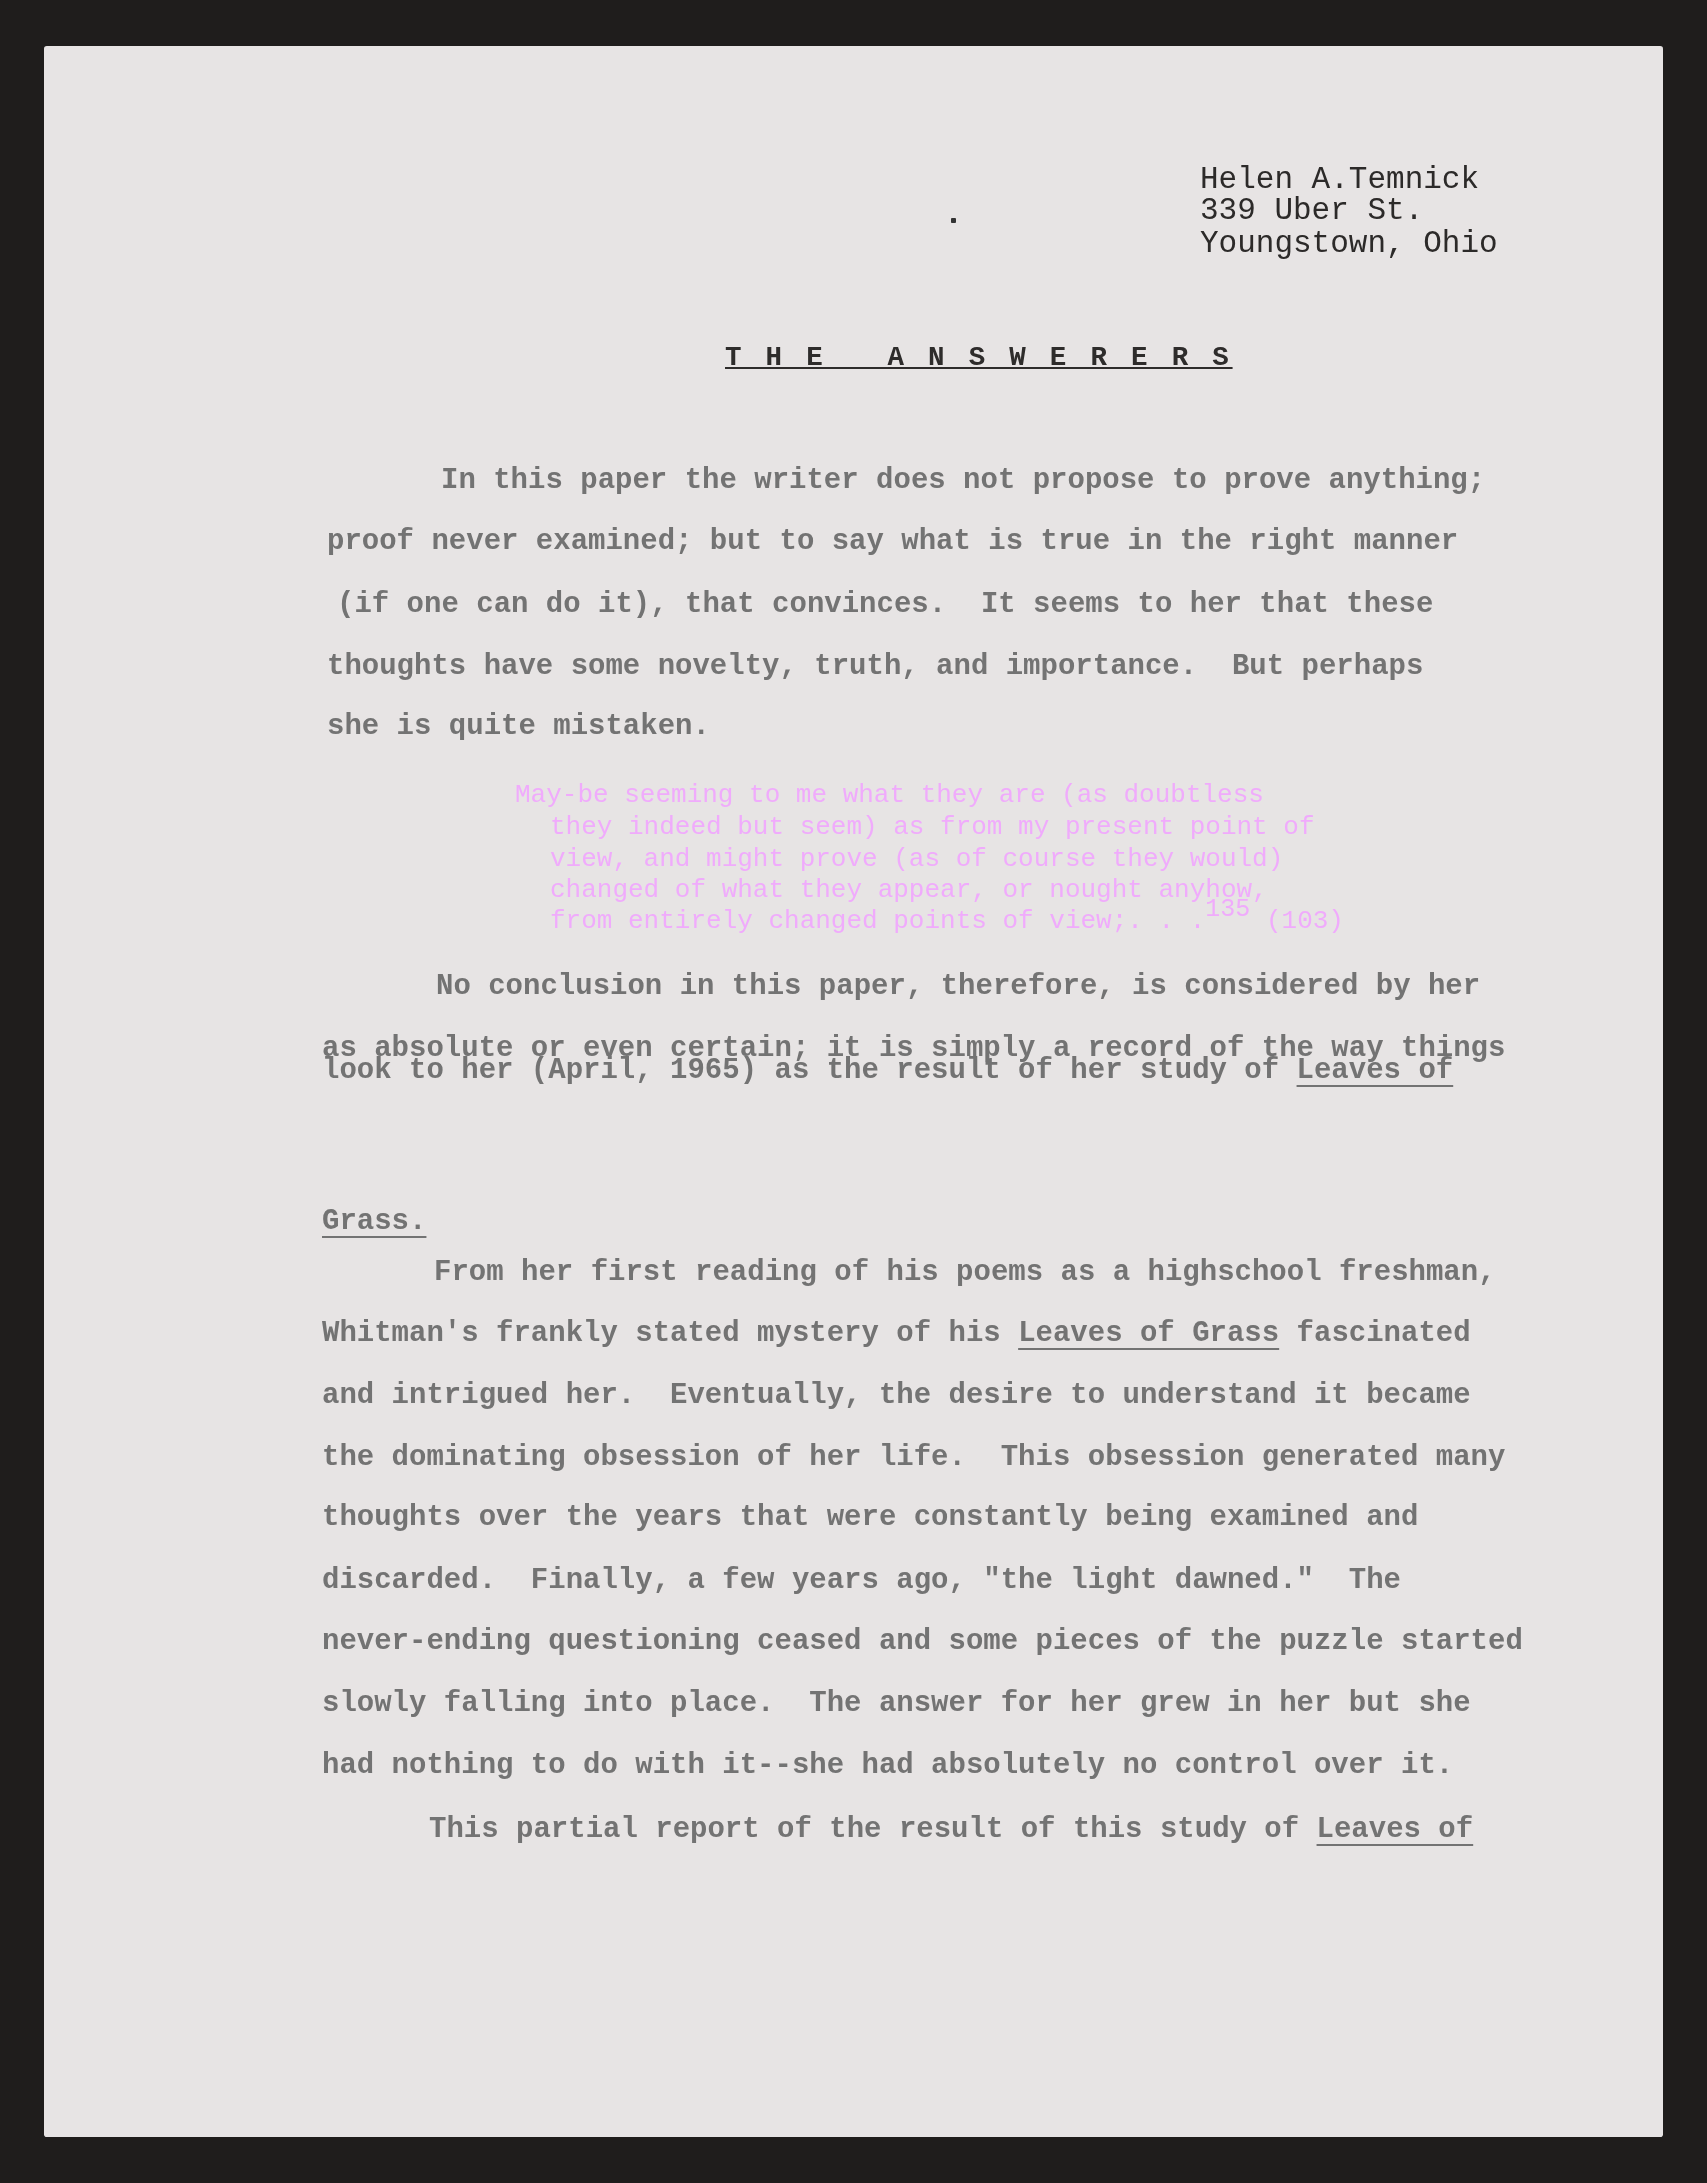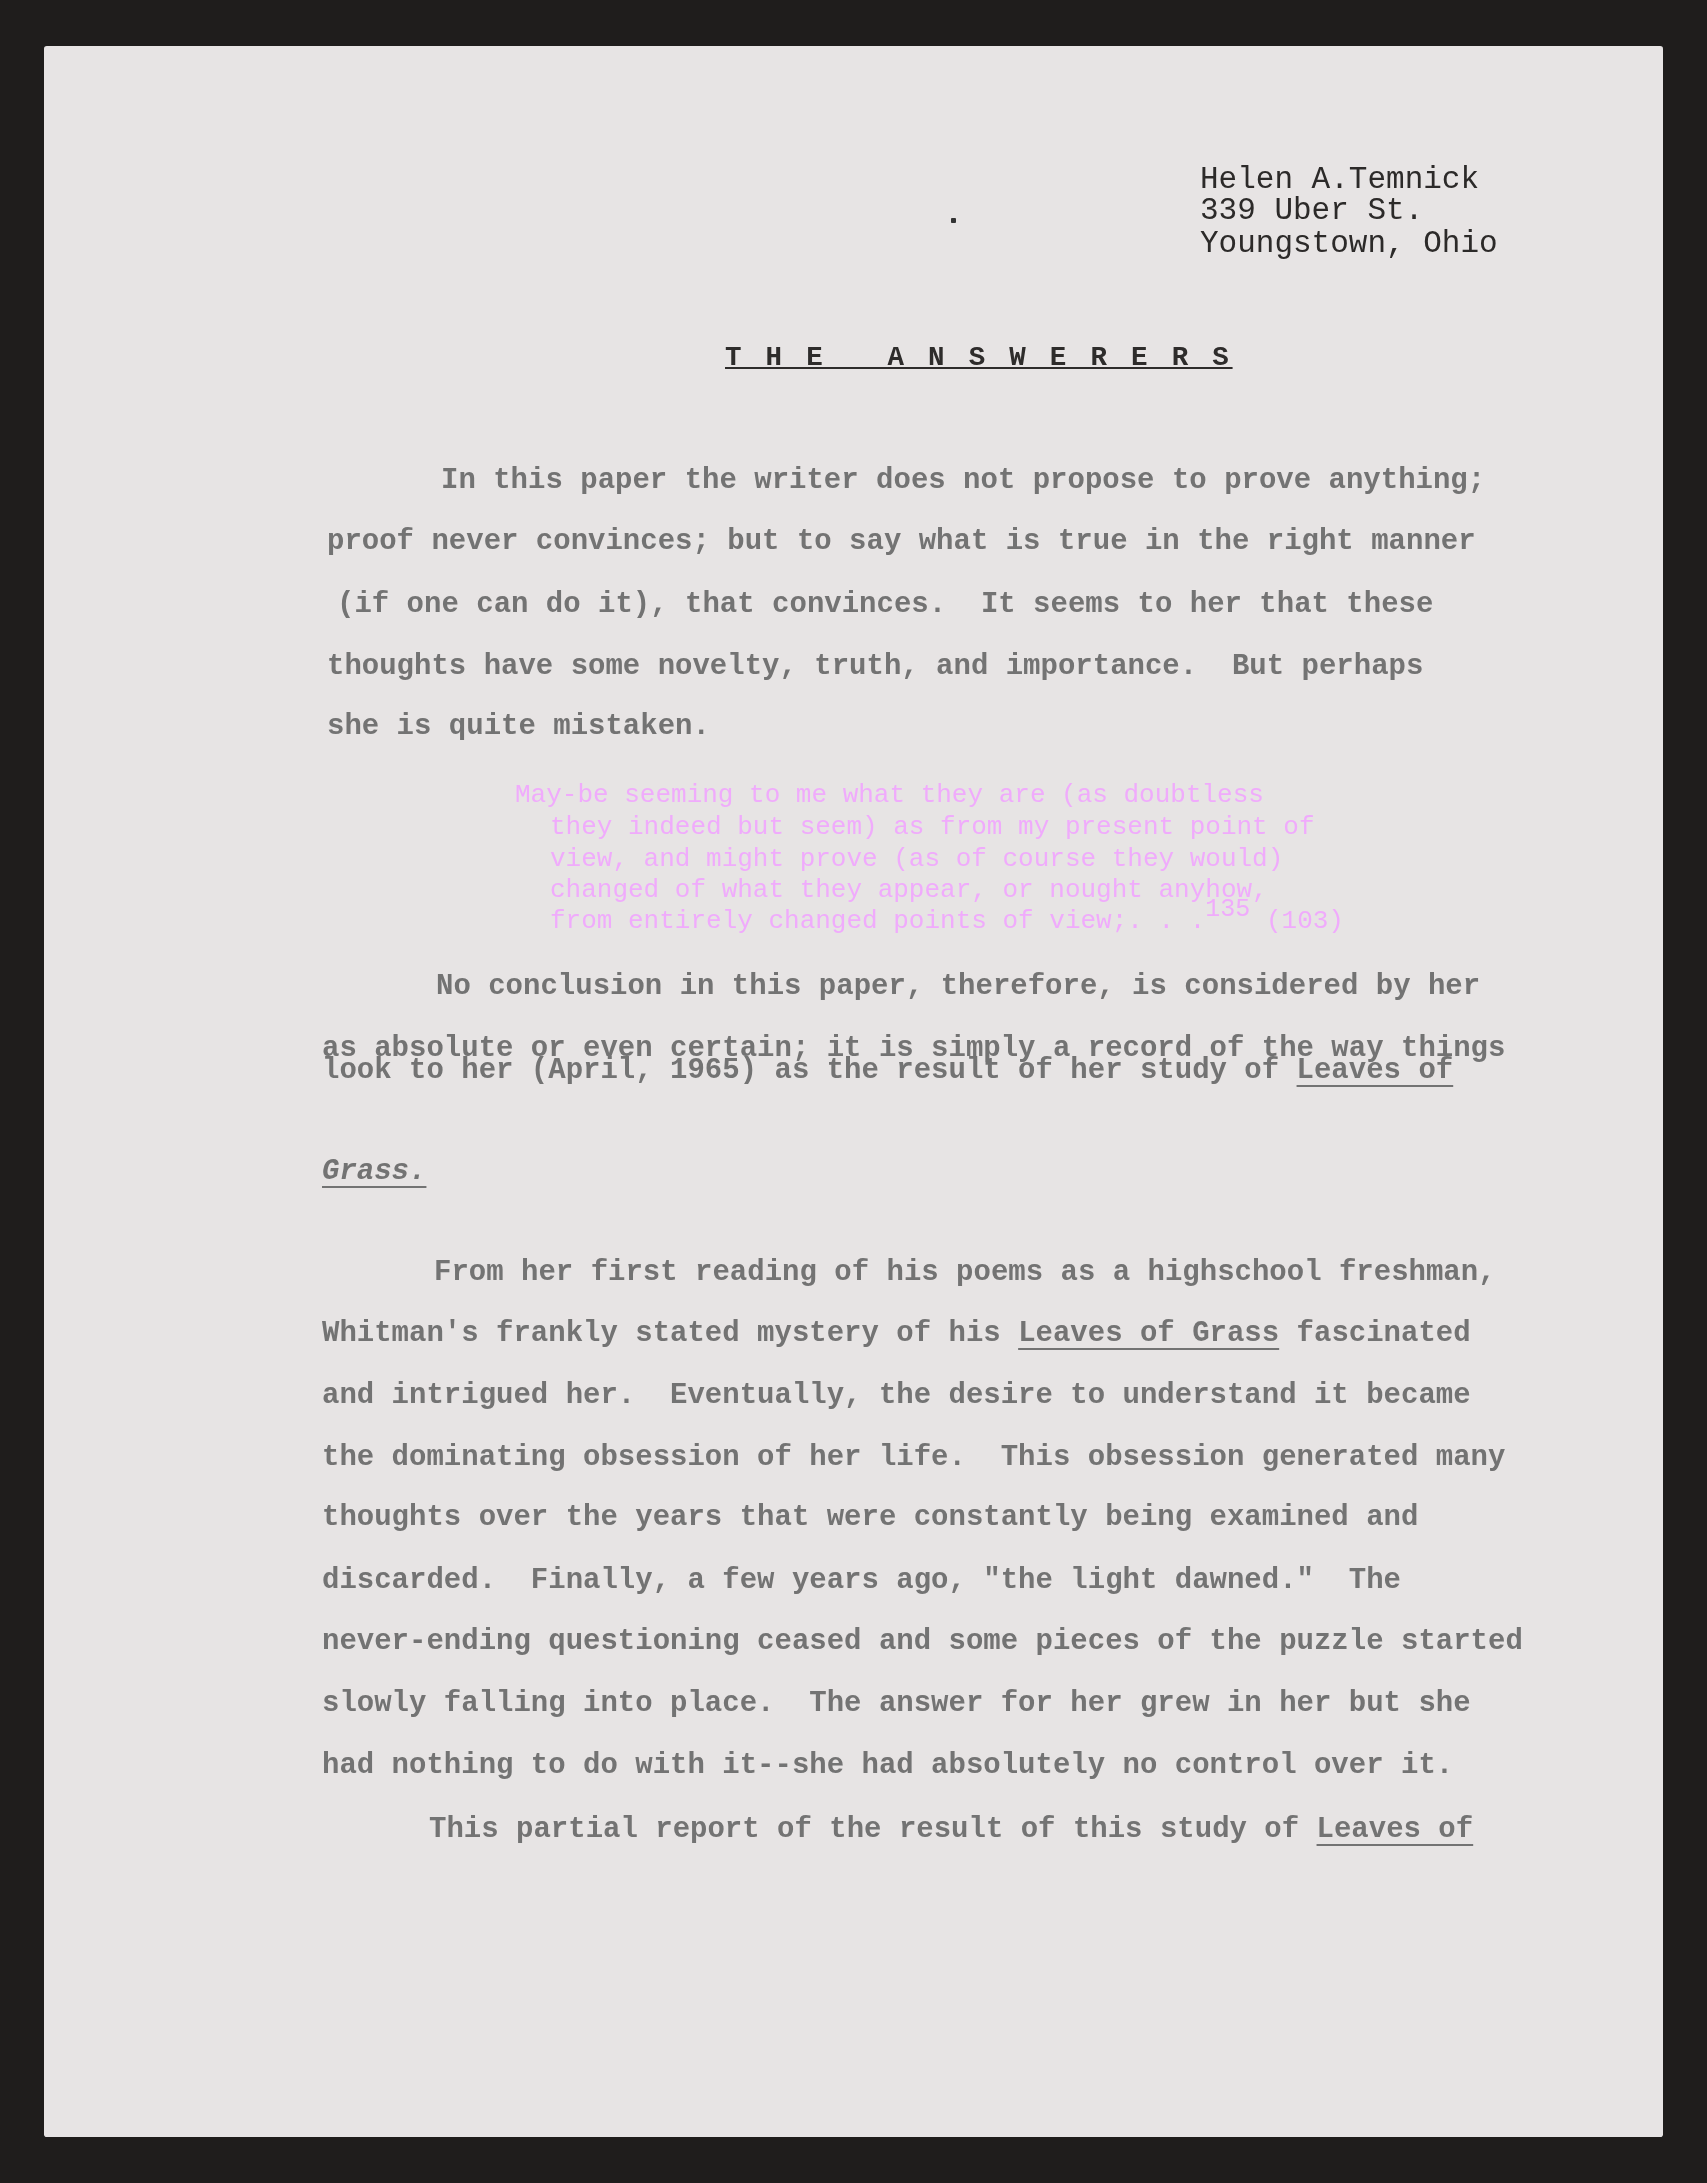--- a/index.html
+++ b/index.html
@@ -70,35 +70,35 @@
   <div class="dot" style="left:907px; top:172px;"></div>
 </div>
 
 <div class="line addr" style="left:1200px; top:164px;">Helen A.Temnick</div>
 <div class="line addr" style="left:1200px; top:195px;">339 Uber St.</div>
 <div class="line addr" style="left:1200px; top:228px;">Youngstown, Ohio</div>
 
 <div class="line title" style="left:725px; top:344px;text-decoration:underline;">T H E   A N S W E R E R S</div>
 
 <div class="line body-line" style="left:441px; top:466px;">In this paper the writer does not propose to prove anything;</div>
-<div class="line body-line" style="left:327px; top:527px;">proof never convinces; but to say what is true in the right manner</div>
+<div class="line body-line" style="left:327px; top:527px;">proof never examined; but to say what is true in the right manner</div>
 <div class="line body-line" style="left:337px; top:590px;">(if one can do it), that convinces.  It seems to her that these</div>
 <div class="line body-line" style="left:327px; top:652px;">thoughts have some novelty, truth, and importance.  But perhaps</div>
 <div class="line body-line" style="left:327px; top:712px;">she is quite mistaken.</div>
 
 <div class="line quote-line" style="left:515px; top:782px;">May-be seeming to me what they are (as doubtless</div>
 <div class="line quote-line" style="left:550px; top:814px;">they indeed but seem) as from my present point of</div>
 <div class="line quote-line" style="left:550px; top:846px;">view, and might prove (as of course they would)</div>
 <div class="line quote-line" style="left:550px; top:877px;">changed of what they appear, or nought anyhow,</div>
 <div class="line quote-line" style="left:550px; top:908px;"><span>from entirely changed points of view;. . .</span><span class="sup">135</span> <span>(103)</span></div>
 
 <div class="line body-line" style="left:436px; top:972px;">No conclusion in this paper, therefore, is considered by her</div>
 <div class="line body-line" style="left:322px; top:1034px;">as absolute or even certain; it is simply a record of the way things</div>
 <div class="line body-line" style="left:322px; top:1056px;"><span>look to her (April, 1965) as the result of her study of </span><span class="u">Leaves of</span></div>
-<div class="line body-line" style="left:322px; top:1157px;font-style:italic;"><span class="u">Grass.</span></div>
+<div class="line body-line" style="left:322px; top:1207px;"><span class="u">Grass.</span></div>
 
 <div class="line body-line" style="left:434px; top:1258px;">From her first reading of his poems as a highschool freshman,</div>
 <div class="line body-line" style="left:322px; top:1319px;"><span>Whitman's frankly stated mystery of his </span><span class="u">Leaves of Grass</span><span> fascinated</span></div>
 <div class="line body-line" style="left:322px; top:1381px;">and intrigued her.  Eventually, the desire to understand it became</div>
 <div class="line body-line" style="left:322px; top:1443px;">the dominating obsession of her life.  This obsession generated many</div>
 <div class="line body-line" style="left:322px; top:1503px;">thoughts over the years that were constantly being examined and</div>
 <div class="line body-line" style="left:322px; top:1566px;">discarded.  Finally, a few years ago, "the light dawned."  The</div>
 <div class="line body-line" style="left:322px; top:1627px;">never-ending questioning ceased and some pieces of the puzzle started</div>
 <div class="line body-line" style="left:322px; top:1689px;">slowly falling into place.  The answer for her grew in her but she</div>
 <div class="line body-line" style="left:322px; top:1751px;">had nothing to do with it--she had absolutely no control over it.</div>

